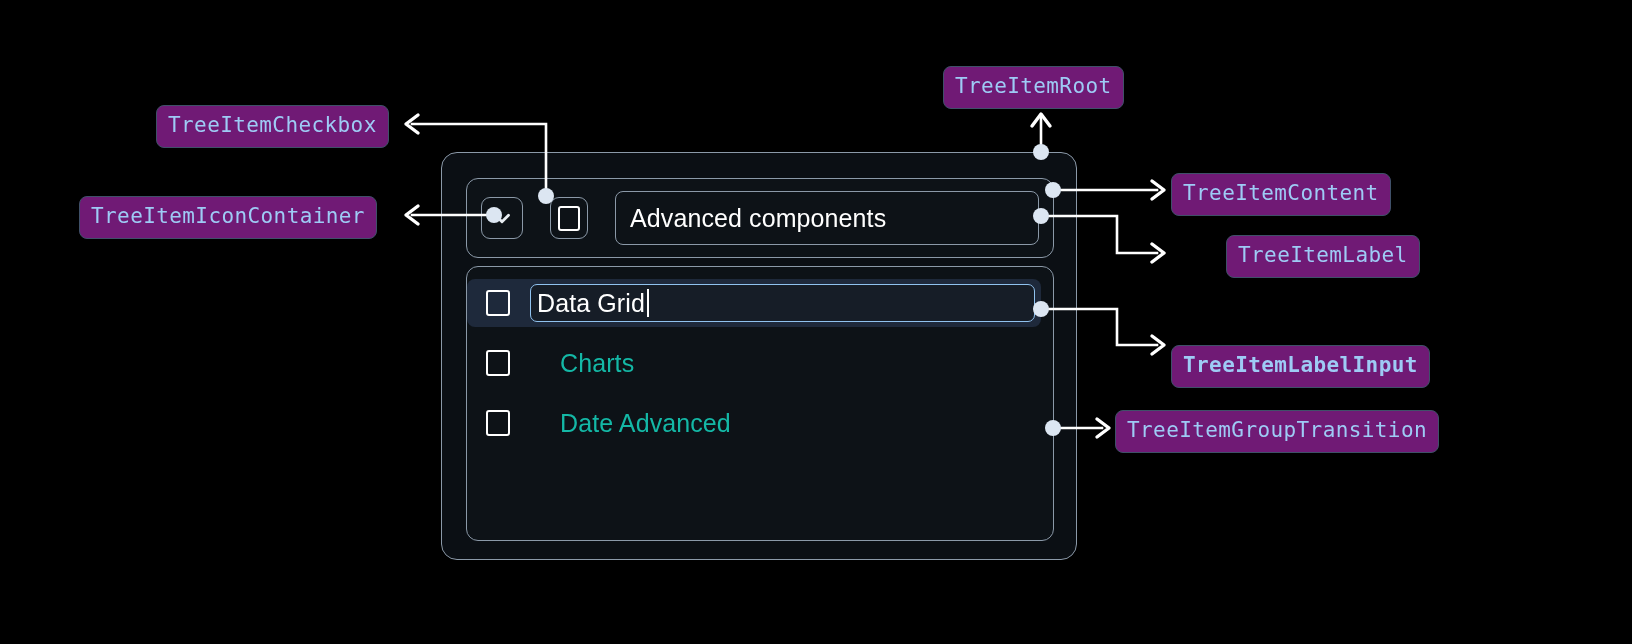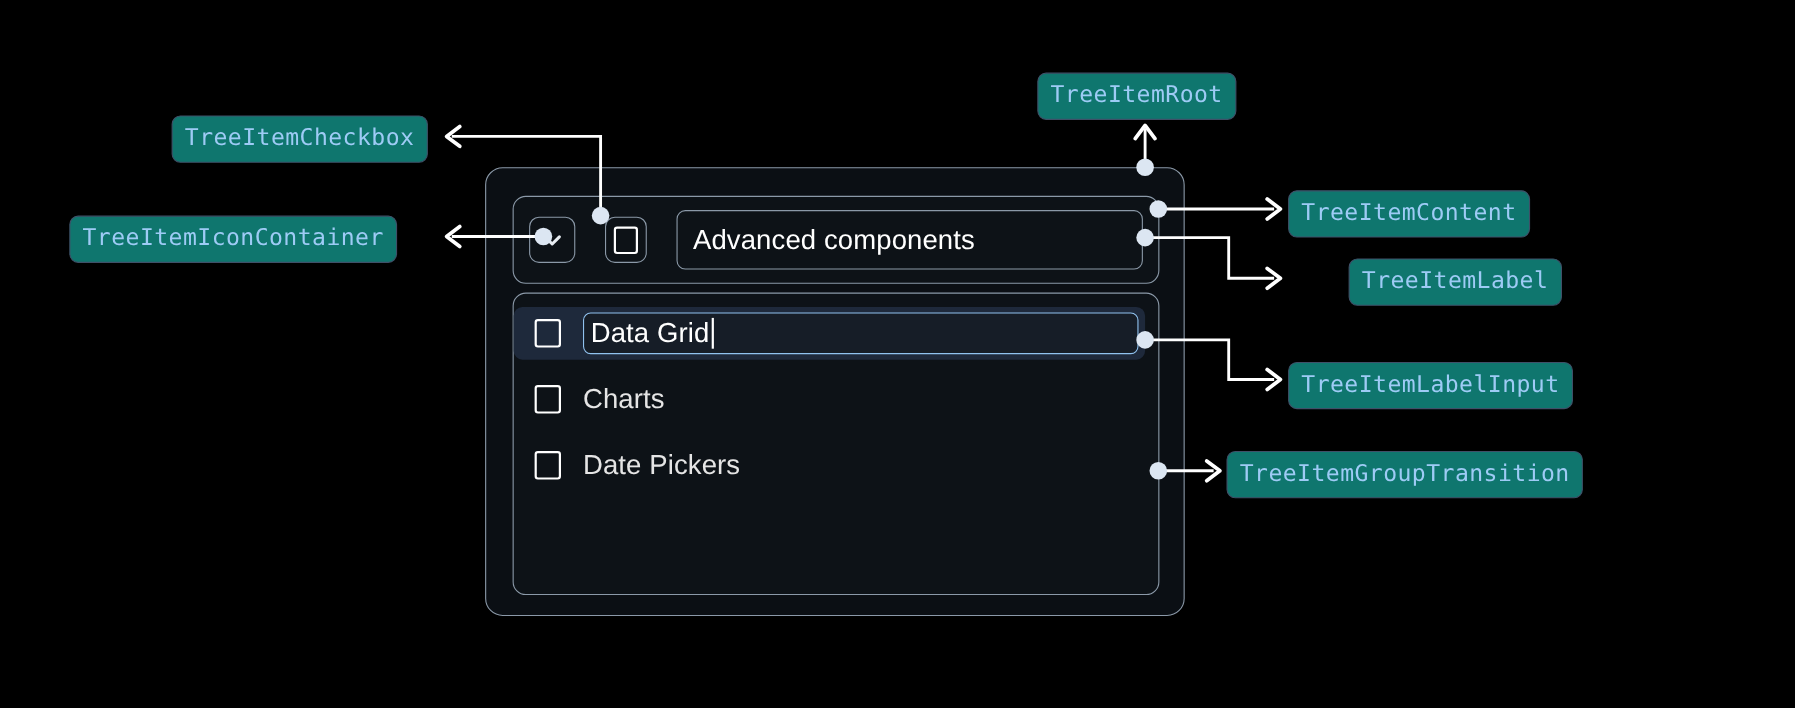--- a/index.html
+++ b/index.html
@@ -23,21 +23,21 @@
     width: 1632px;
     height: 644px;
     pointer-events: none;
     z-index: 5;
   }
 
   
   .badge {
     position: absolute;
     z-index: 8;
-    background: #0f766e;
+    background: #701a75;
     border: 1px solid #3f5068;
     border-radius: 8px;
     color: #9ecbf5;
     font-family: "DejaVu Sans Mono", monospace;
     font-size: 21px;
     letter-spacing: 0.4px;
     line-height: 1;
     padding: 9px 11px 11px 11px;
     white-space: nowrap;
     box-sizing: border-box;
@@ -153,23 +153,24 @@
   }
   .child-cb {
     width: 24px;
     height: 26px;
     flex: 0 0 24px;
     border: 2.5px solid #ffffff;
     border-radius: 3px;
     box-sizing: border-box;
   }
   .child-label {
-    color: #e5e5e5;
+    color: #14b8a6;
     font-size: 25px;
     letter-spacing: 0.1px;
+    margin-left: 30px;
   }
 
   
   #tree-item-label-input {
     flex: 1 1 auto;
     height: 38px;
     margin-right: 6px;
     background: #161d27;
     border: 1.5px solid #90c2ef;
     border-radius: 7px;
@@ -227,29 +228,29 @@
     <circle cx="1041" cy="152" r="8"></circle>
     <circle cx="1053" cy="190" r="8"></circle>
     <circle cx="1041" cy="216" r="8"></circle>
     <circle cx="1041" cy="309" r="8"></circle>
     <circle cx="1053" cy="428" r="8"></circle>
   </g>
 </svg>
 
 <div class="badge" style="left:156px; top:105px;">TreeItemCheckbox</div>
 
-<div class="badge" style="left:63px; top:196px;">TreeItemIconContainer</div>
+<div class="badge" style="left:79px; top:196px;">TreeItemIconContainer</div>
 
 <div class="badge" style="left:943px; top:66px;">TreeItemRoot</div>
 
 <div class="badge" style="left:1171px; top:173px;text-align:center;">TreeItemContent</div>
 
 <div class="badge" style="left:1226px; top:235px;">TreeItemLabel</div>
 
-<div class="badge" style="left:1171px; top:329px;">TreeItemLabelInput</div>
+<div class="badge" style="left:1171px; top:345px;font-weight:bold;">TreeItemLabelInput</div>
 
 <div class="badge" style="left:1115px; top:410px;">TreeItemGroupTransition</div>
 
 <div id="tree-root-card">
 
   <div id="tree-item-content">
 
     <div id="tree-item-icon-container">
       <span>
         <svg width="26" height="26" viewBox="0 0 24 24" fill="none" stroke="#e8edf2" stroke-width="2.6" stroke-linecap="round" stroke-linejoin="round">
@@ -277,18 +278,18 @@
       </div>
     </div>
 
     <div class="child-row">
       <span class="child-cb"></span>
       <span class="child-label">Charts</span>
     </div>
 
     <div class="child-row">
       <span class="child-cb"></span>
-      <span class="child-label">Date Pickers</span>
+      <span class="child-label">Date Advanced</span>
     </div>
 
 
   </div>
 </div>
 
 </body></html>

